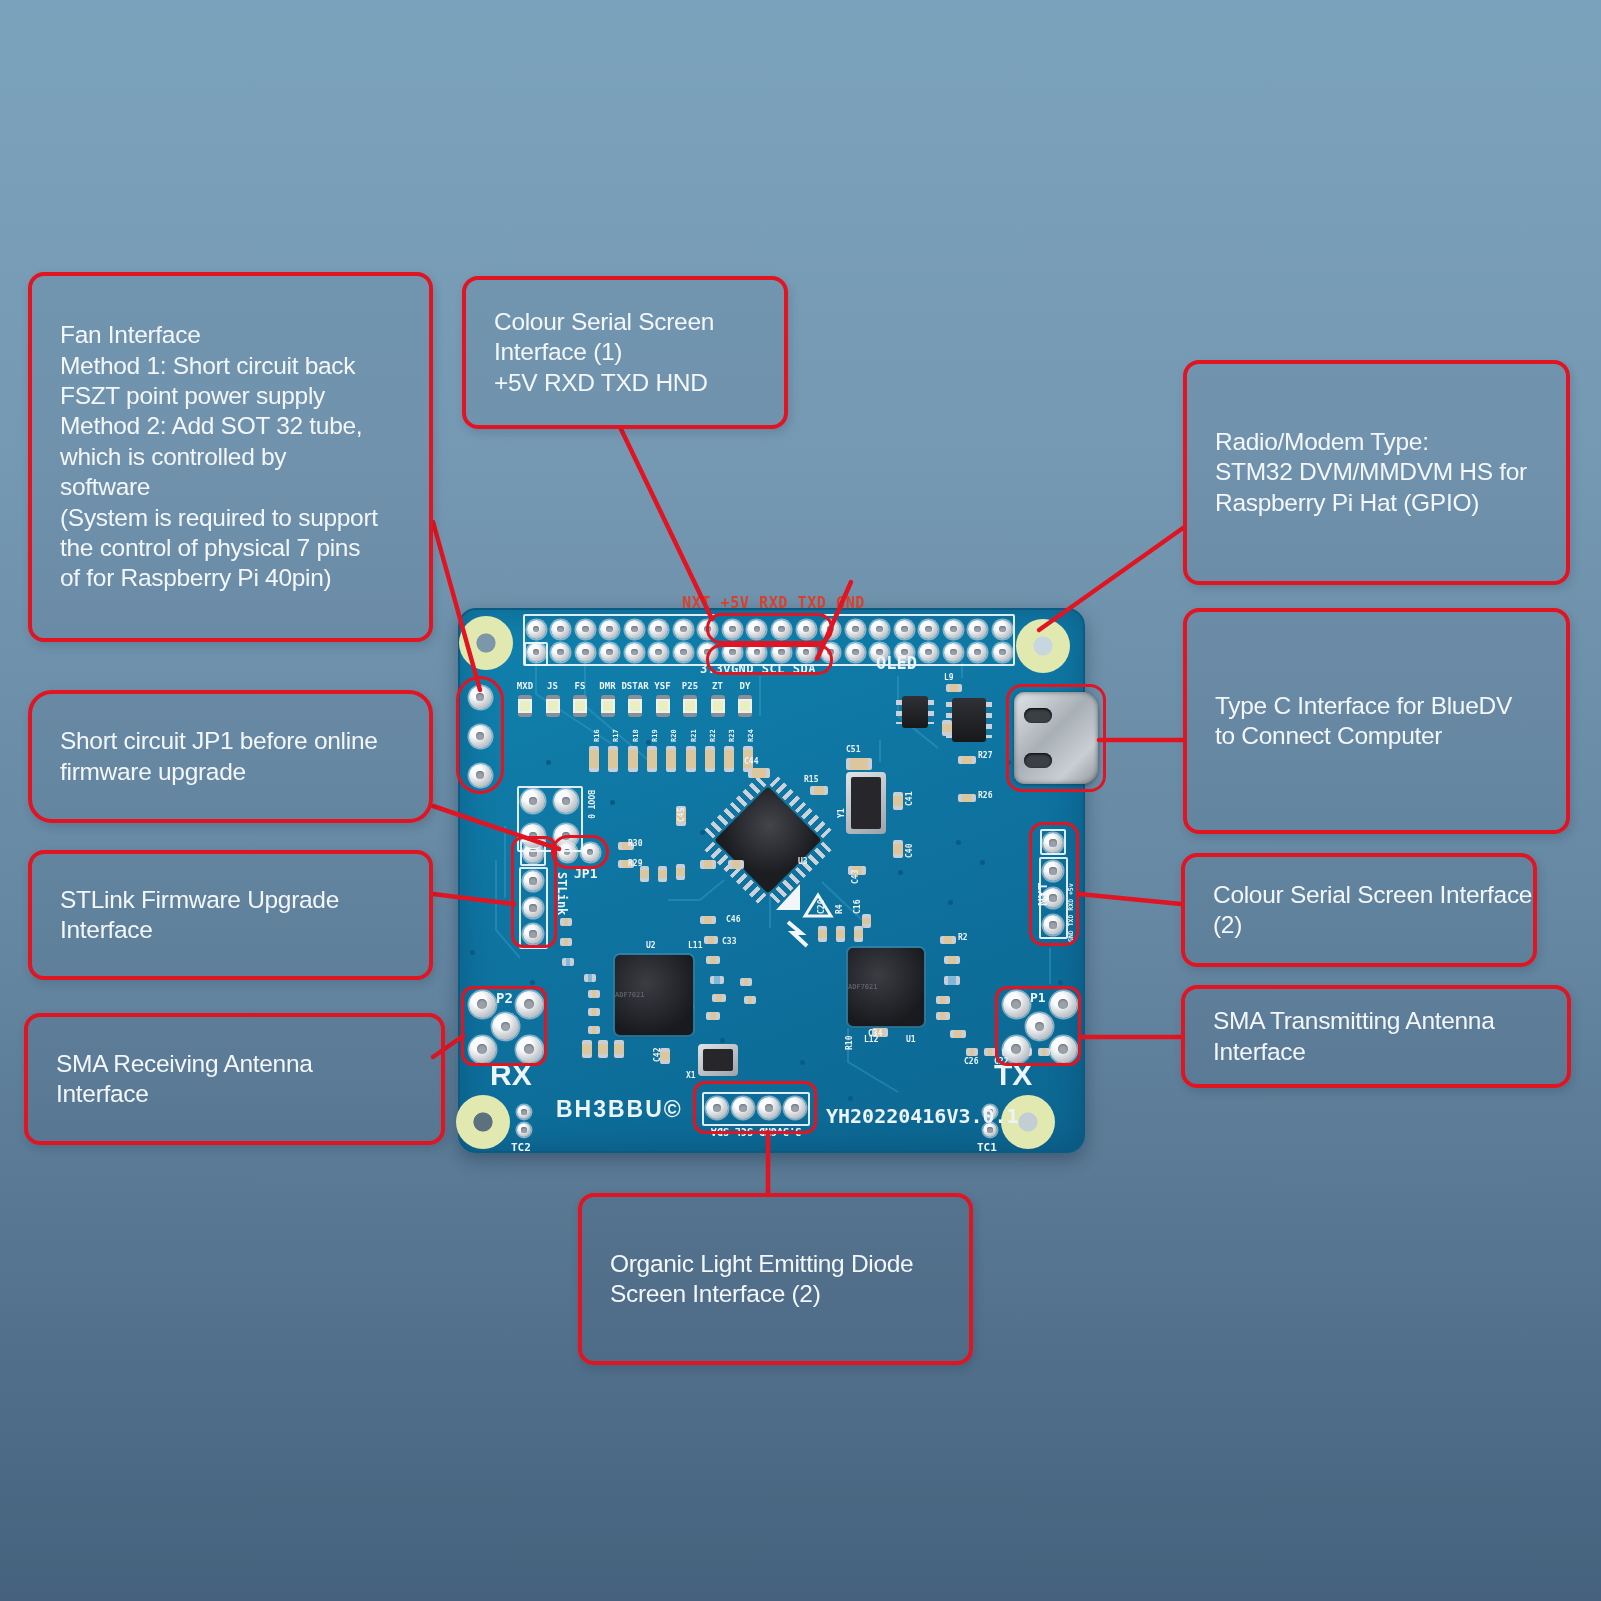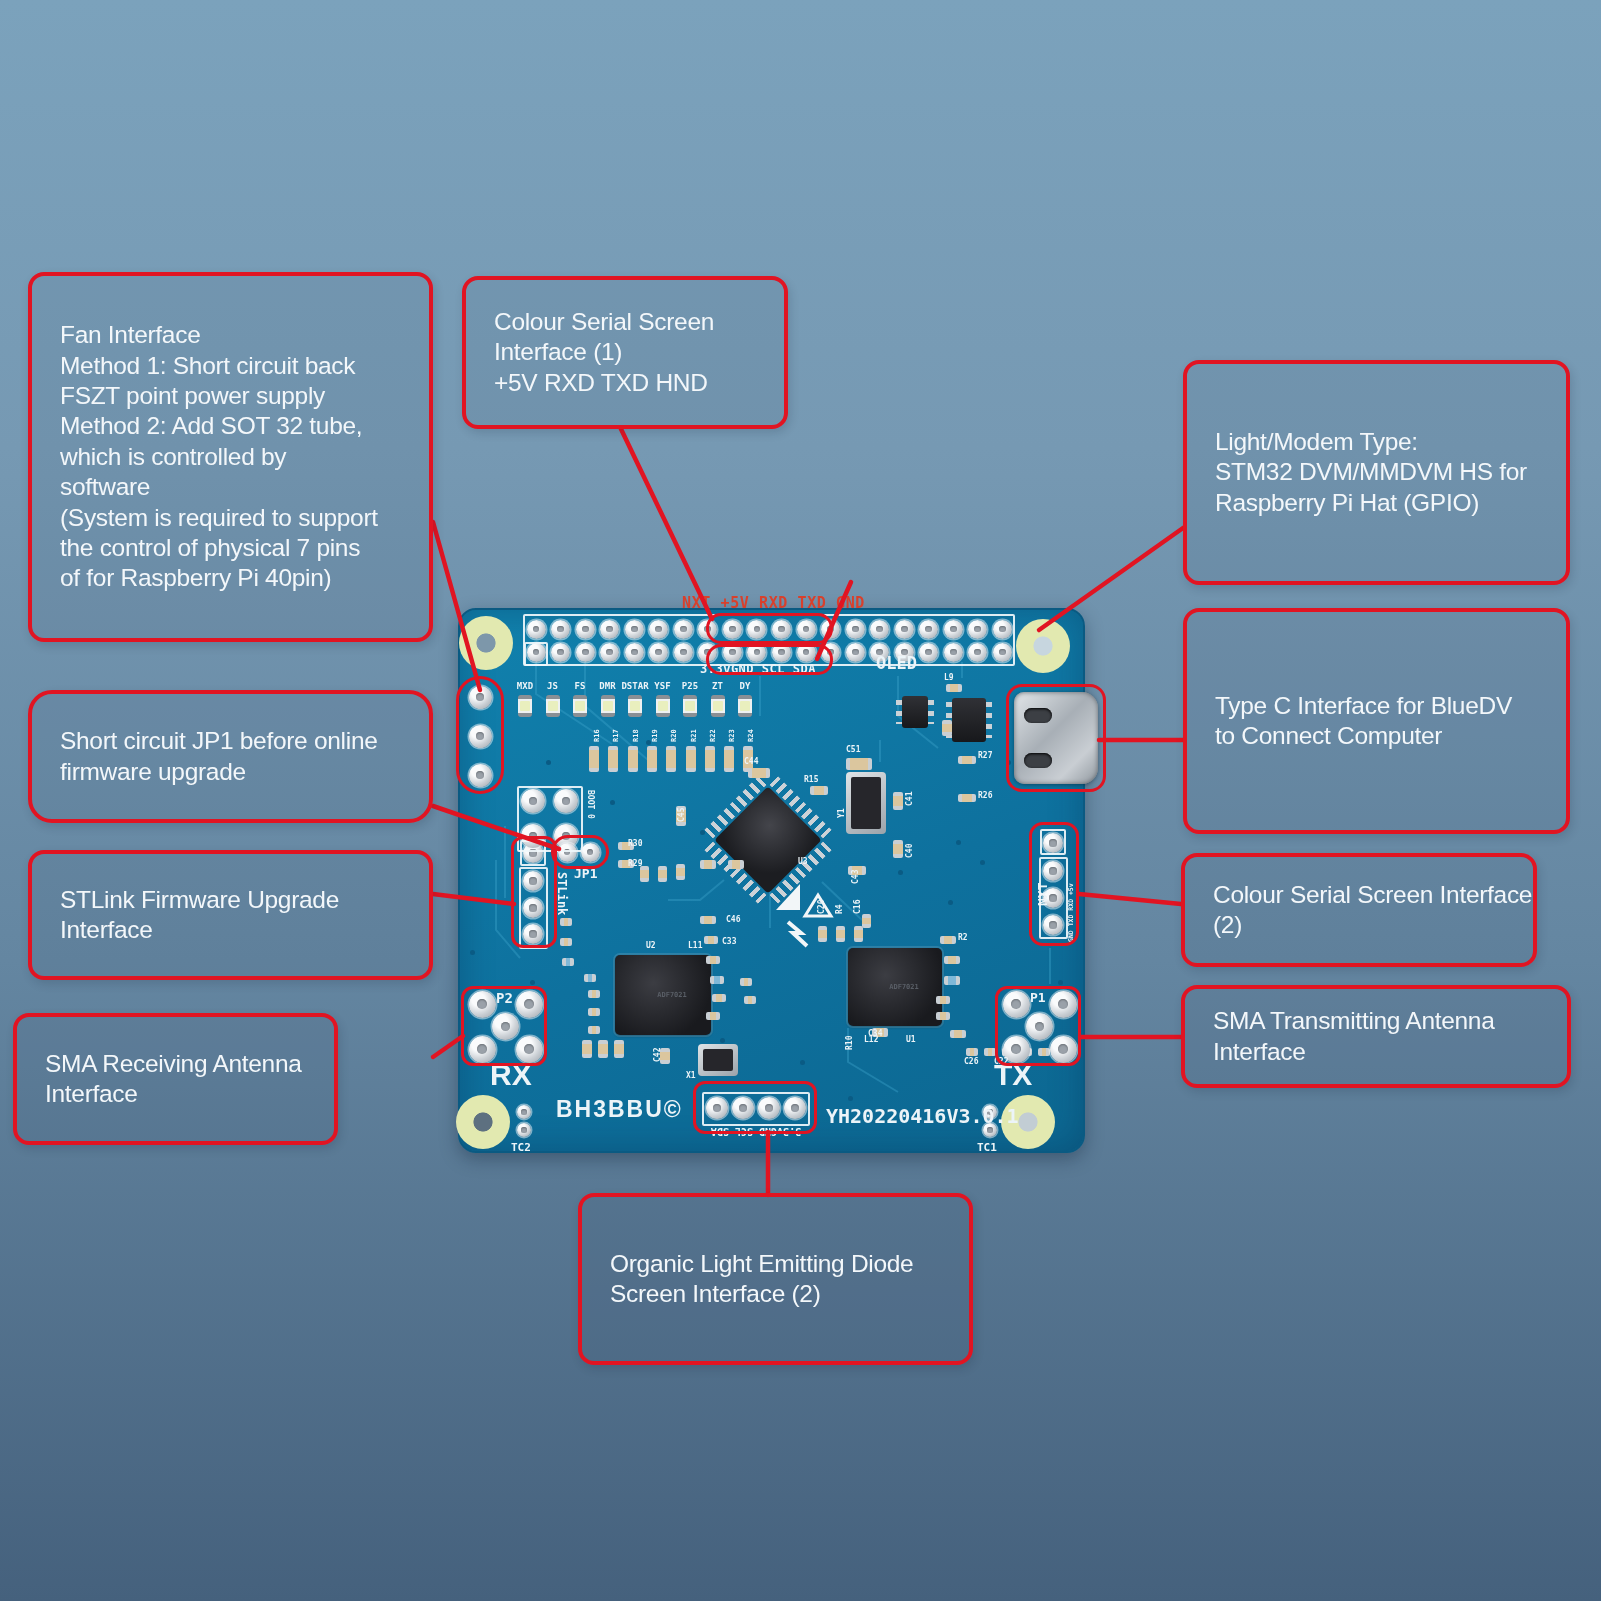--- a/index.html
+++ b/index.html
@@ -23,23 +23,23 @@
     border-radius:50%;background:#9aa1a9;box-shadow:inset 0 1px 2px #6a7076;}
   .pv{position:absolute;z-index:3;border-radius:2px;}
   .pv.h{background:linear-gradient(90deg,#c9cfd4 0 4px,#dbc69e 4px calc(100% - 4px),#c9cfd4 calc(100% - 4px));}
   .pv.v{background:linear-gradient(180deg,#c9cfd4 0 4px,#dbc69e 4px calc(100% - 4px),#c9cfd4 calc(100% - 4px));}
   .pv.b.h{background:linear-gradient(90deg,#c9cfd4 0 4px,#7fb8d8 4px calc(100% - 4px),#c9cfd4 calc(100% - 4px));}
   .via{position:absolute;z-index:2;width:5px;height:5px;border-radius:50%;background:#0a5b84;}
   .led{position:absolute;z-index:3;border-radius:3px;
     background:linear-gradient(180deg,#898f95 0 4px,#eef1f2 4px calc(100% - 4px),#898f95 calc(100% - 4px));}
   .led::after{content:"";position:absolute;left:2px;right:2px;top:6px;bottom:6px;background:#e9efbe;border-radius:1px;}
   .silkbox{position:absolute;z-index:4;border:2px solid rgba(240,247,251,.92);border-radius:2px;box-sizing:border-box;}
-  .qfn{position:absolute;z-index:3;border-radius:5px;display:flex;align-items:center;justify-content:center;
+  .qfn{position:absolute;z-index:3;border-radius:5px;display:flex;align-items:center;
     background:radial-gradient(circle at 40% 35%,#3c3d43,#191a1e 75%);
-    box-shadow:0 0 0 2px rgba(230,240,245,.15),0 1px 3px rgba(0,0,0,.4);padding-left:18px;}
+    box-shadow:0 0 0 2px rgba(230,240,245,.15),0 1px 3px rgba(0,0,0,.4);}
   .qfn span{color:#595e66;font:bold 7px "DejaVu Sans Mono",monospace;}
   #u3wrap{position:absolute;left:716px;top:788px;width:104px;height:104px;z-index:3;transform:rotate(45deg);}
   .pinstrip{position:absolute;}
   .pinstrip.ph{left:14px;right:14px;height:12px;background:repeating-linear-gradient(90deg,#ccd2d7 0 4px,rgba(0,0,0,0) 4px 9px);}
   .pinstrip.pv2{top:14px;bottom:14px;width:12px;background:repeating-linear-gradient(180deg,#ccd2d7 0 4px,rgba(0,0,0,0) 4px 9px);}
   .chipbody{position:absolute;left:14px;top:14px;right:14px;bottom:14px;border-radius:4px;
     background:radial-gradient(circle at 38% 35%,#44454b,#1c1d21 70%);}
   .metal{position:absolute;z-index:3;border-radius:4px;background:linear-gradient(145deg,#e0e4e7,#9ba3aa);}
   .metal::after{content:"";position:absolute;left:5px;top:5px;right:5px;bottom:5px;background:#26262b;border-radius:2px;}
   .soic{position:absolute;z-index:3;border-radius:3px;background:linear-gradient(180deg,#303136,#17181b);}
@@ -186,37 +186,37 @@
 (System is required to support
 the control of physical 7 pins
 of for Raspberry Pi 40pin)</span>
   </div>
   <div class="callout" style="left:462px;top:276px;width:326px;height:153px;">
     <span class="ctext">Colour Serial Screen
 Interface (1)
 +5V RXD TXD HND</span>
   </div>
   <div class="callout" style="left:1183px;top:360px;width:387px;height:225px;">
-    <span class="ctext">Light/Modem Type:
+    <span class="ctext">Radio/Modem Type:
 STM32 DVM/MMDVM HS for
 Raspberry Pi Hat (GPIO)</span>
   </div>
   <div class="callout" style="left:1183px;top:608px;width:387px;height:226px;">
     <span class="ctext">Type C Interface for BlueDV
 to Connect Computer</span>
   </div>
   <div class="callout" style="left:28px;top:690px;width:405px;height:133px;border-radius:24px;">
     <span class="ctext">Short circuit JP1 before online
 firmware upgrade</span>
   </div>
   <div class="callout" style="left:28px;top:850px;width:405px;height:130px;">
     <span class="ctext">STLink Firmware Upgrade
 Interface</span>
   </div>
-  <div class="callout" style="left:13px;top:1013px;width:325px;height:132px;">
+  <div class="callout" style="left:24px;top:1013px;width:421px;height:132px;">
     <span class="ctext">SMA Receiving Antenna
 Interface</span>
   </div>
   <div class="callout" style="left:1181px;top:853px;width:356px;height:114px;">
     <span class="ctext">Colour Serial Screen Interface
 (2)</span>
   </div>
   <div class="callout" style="left:1181px;top:985px;width:390px;height:103px;">
     <span class="ctext">SMA Transmitting Antenna
 Interface</span>

